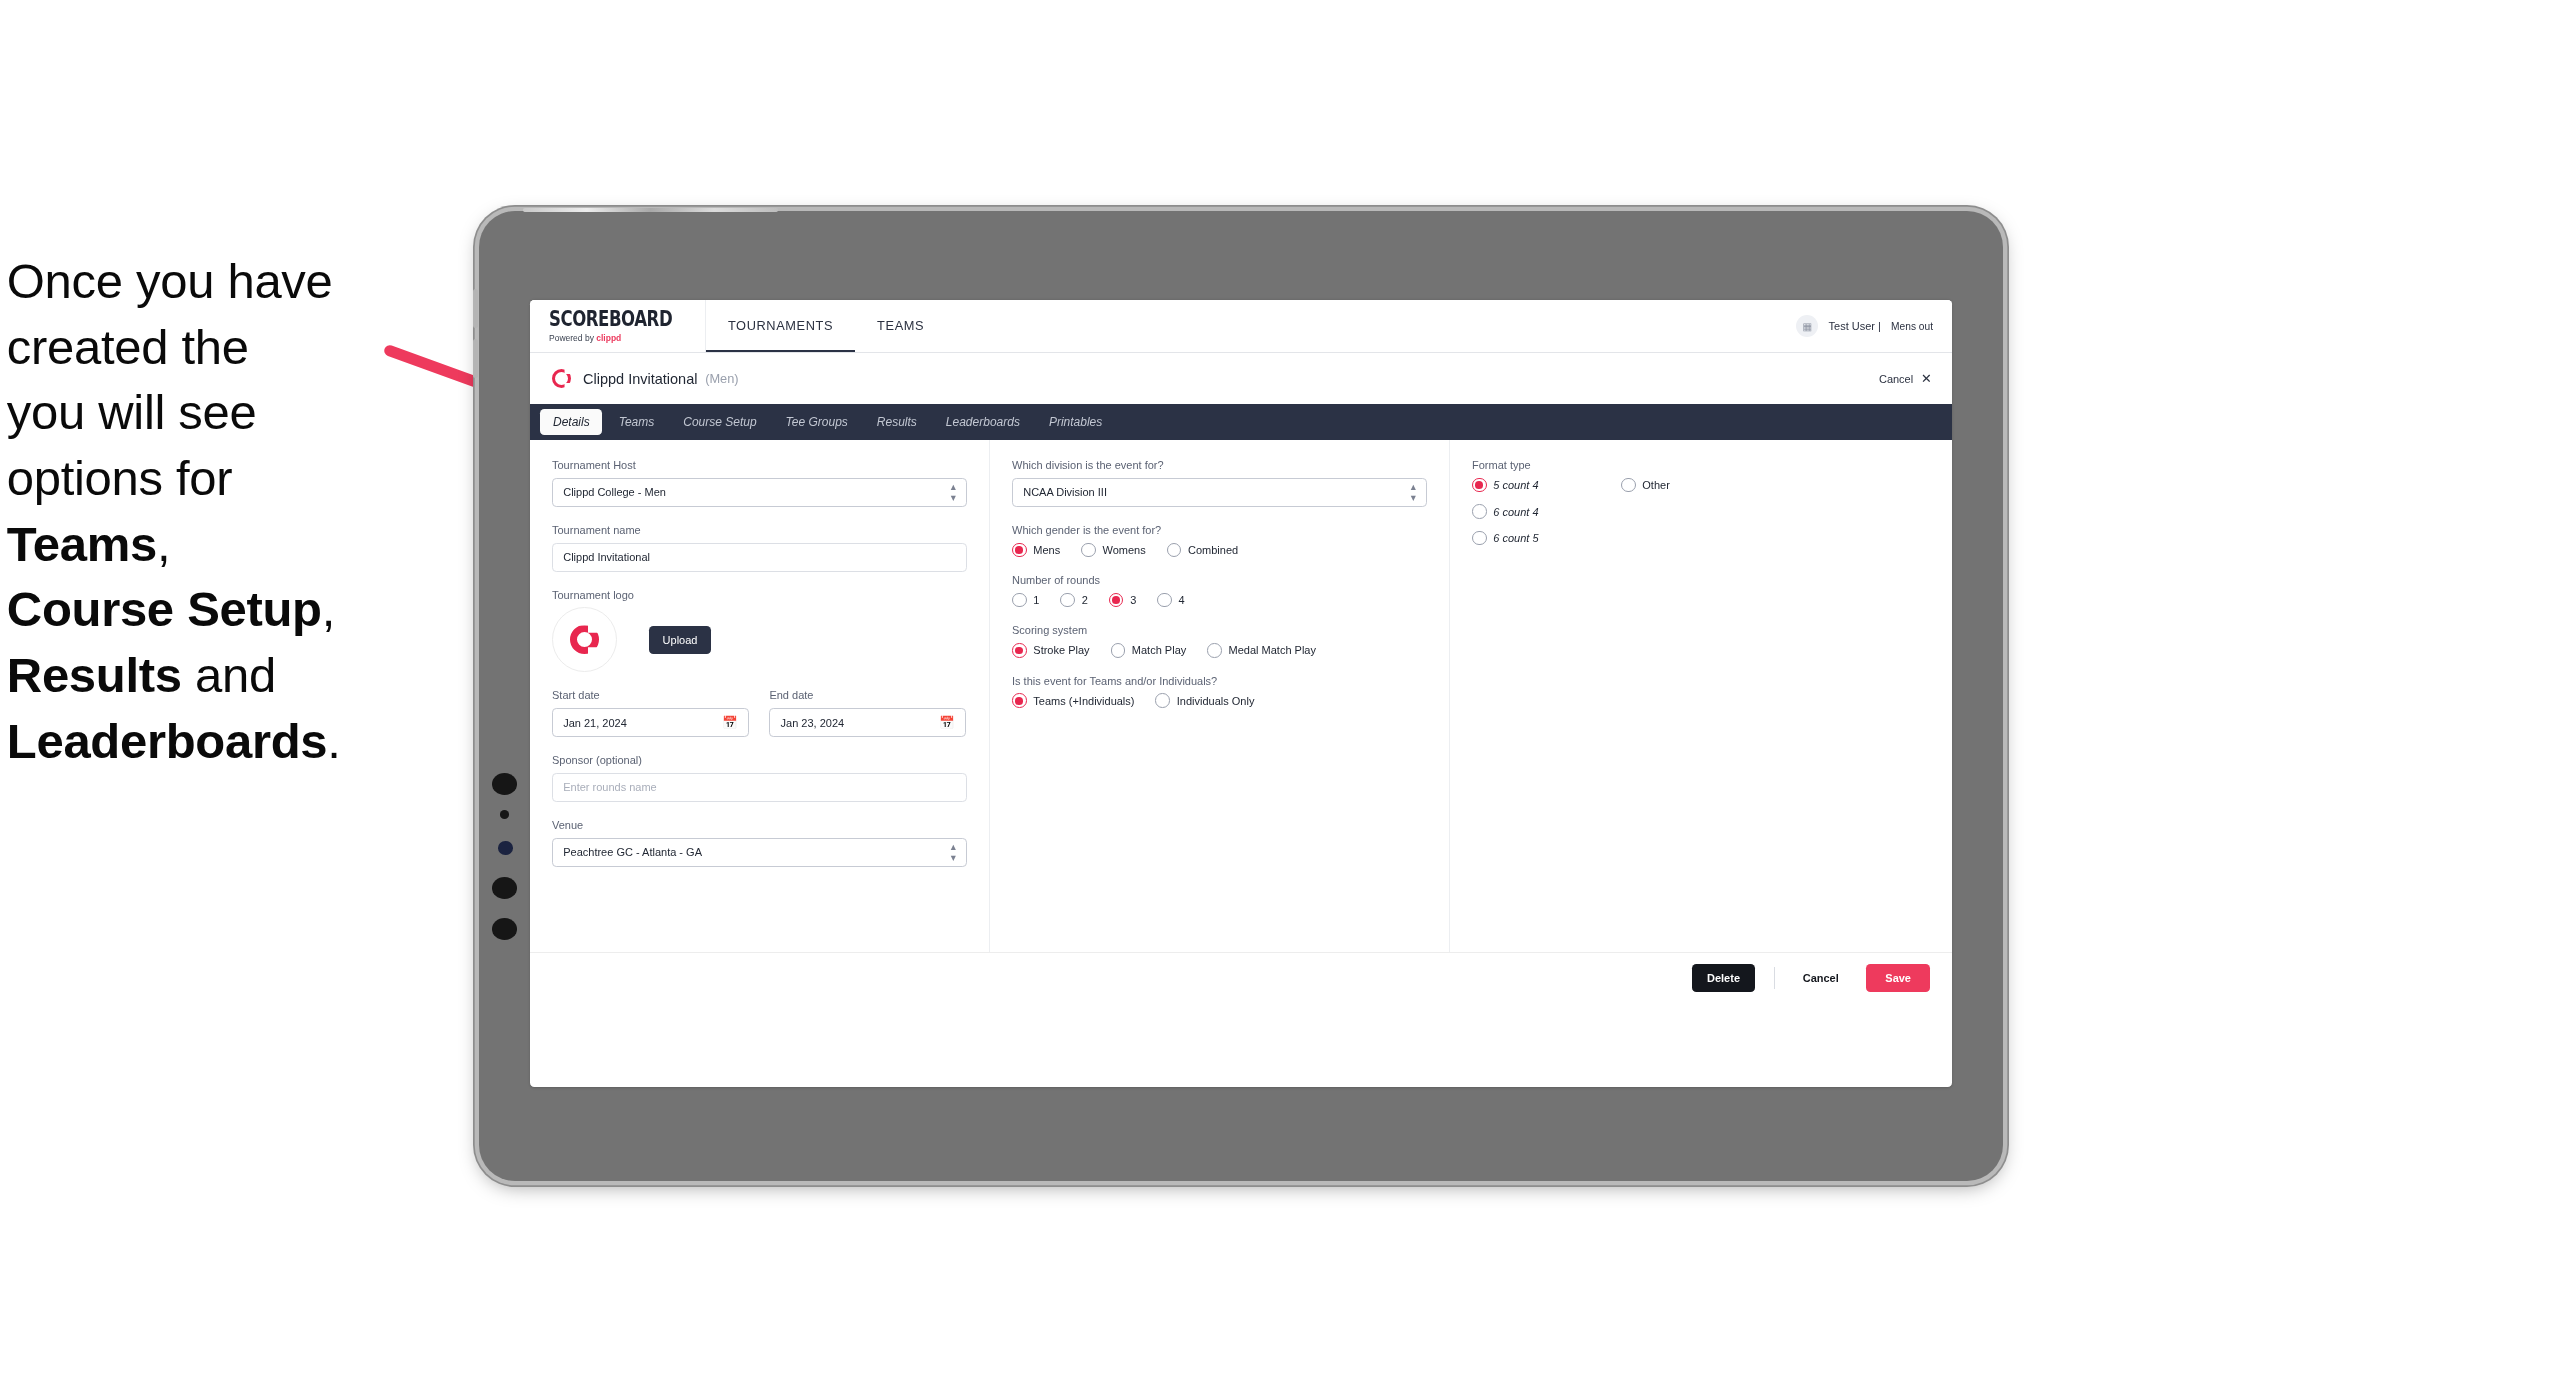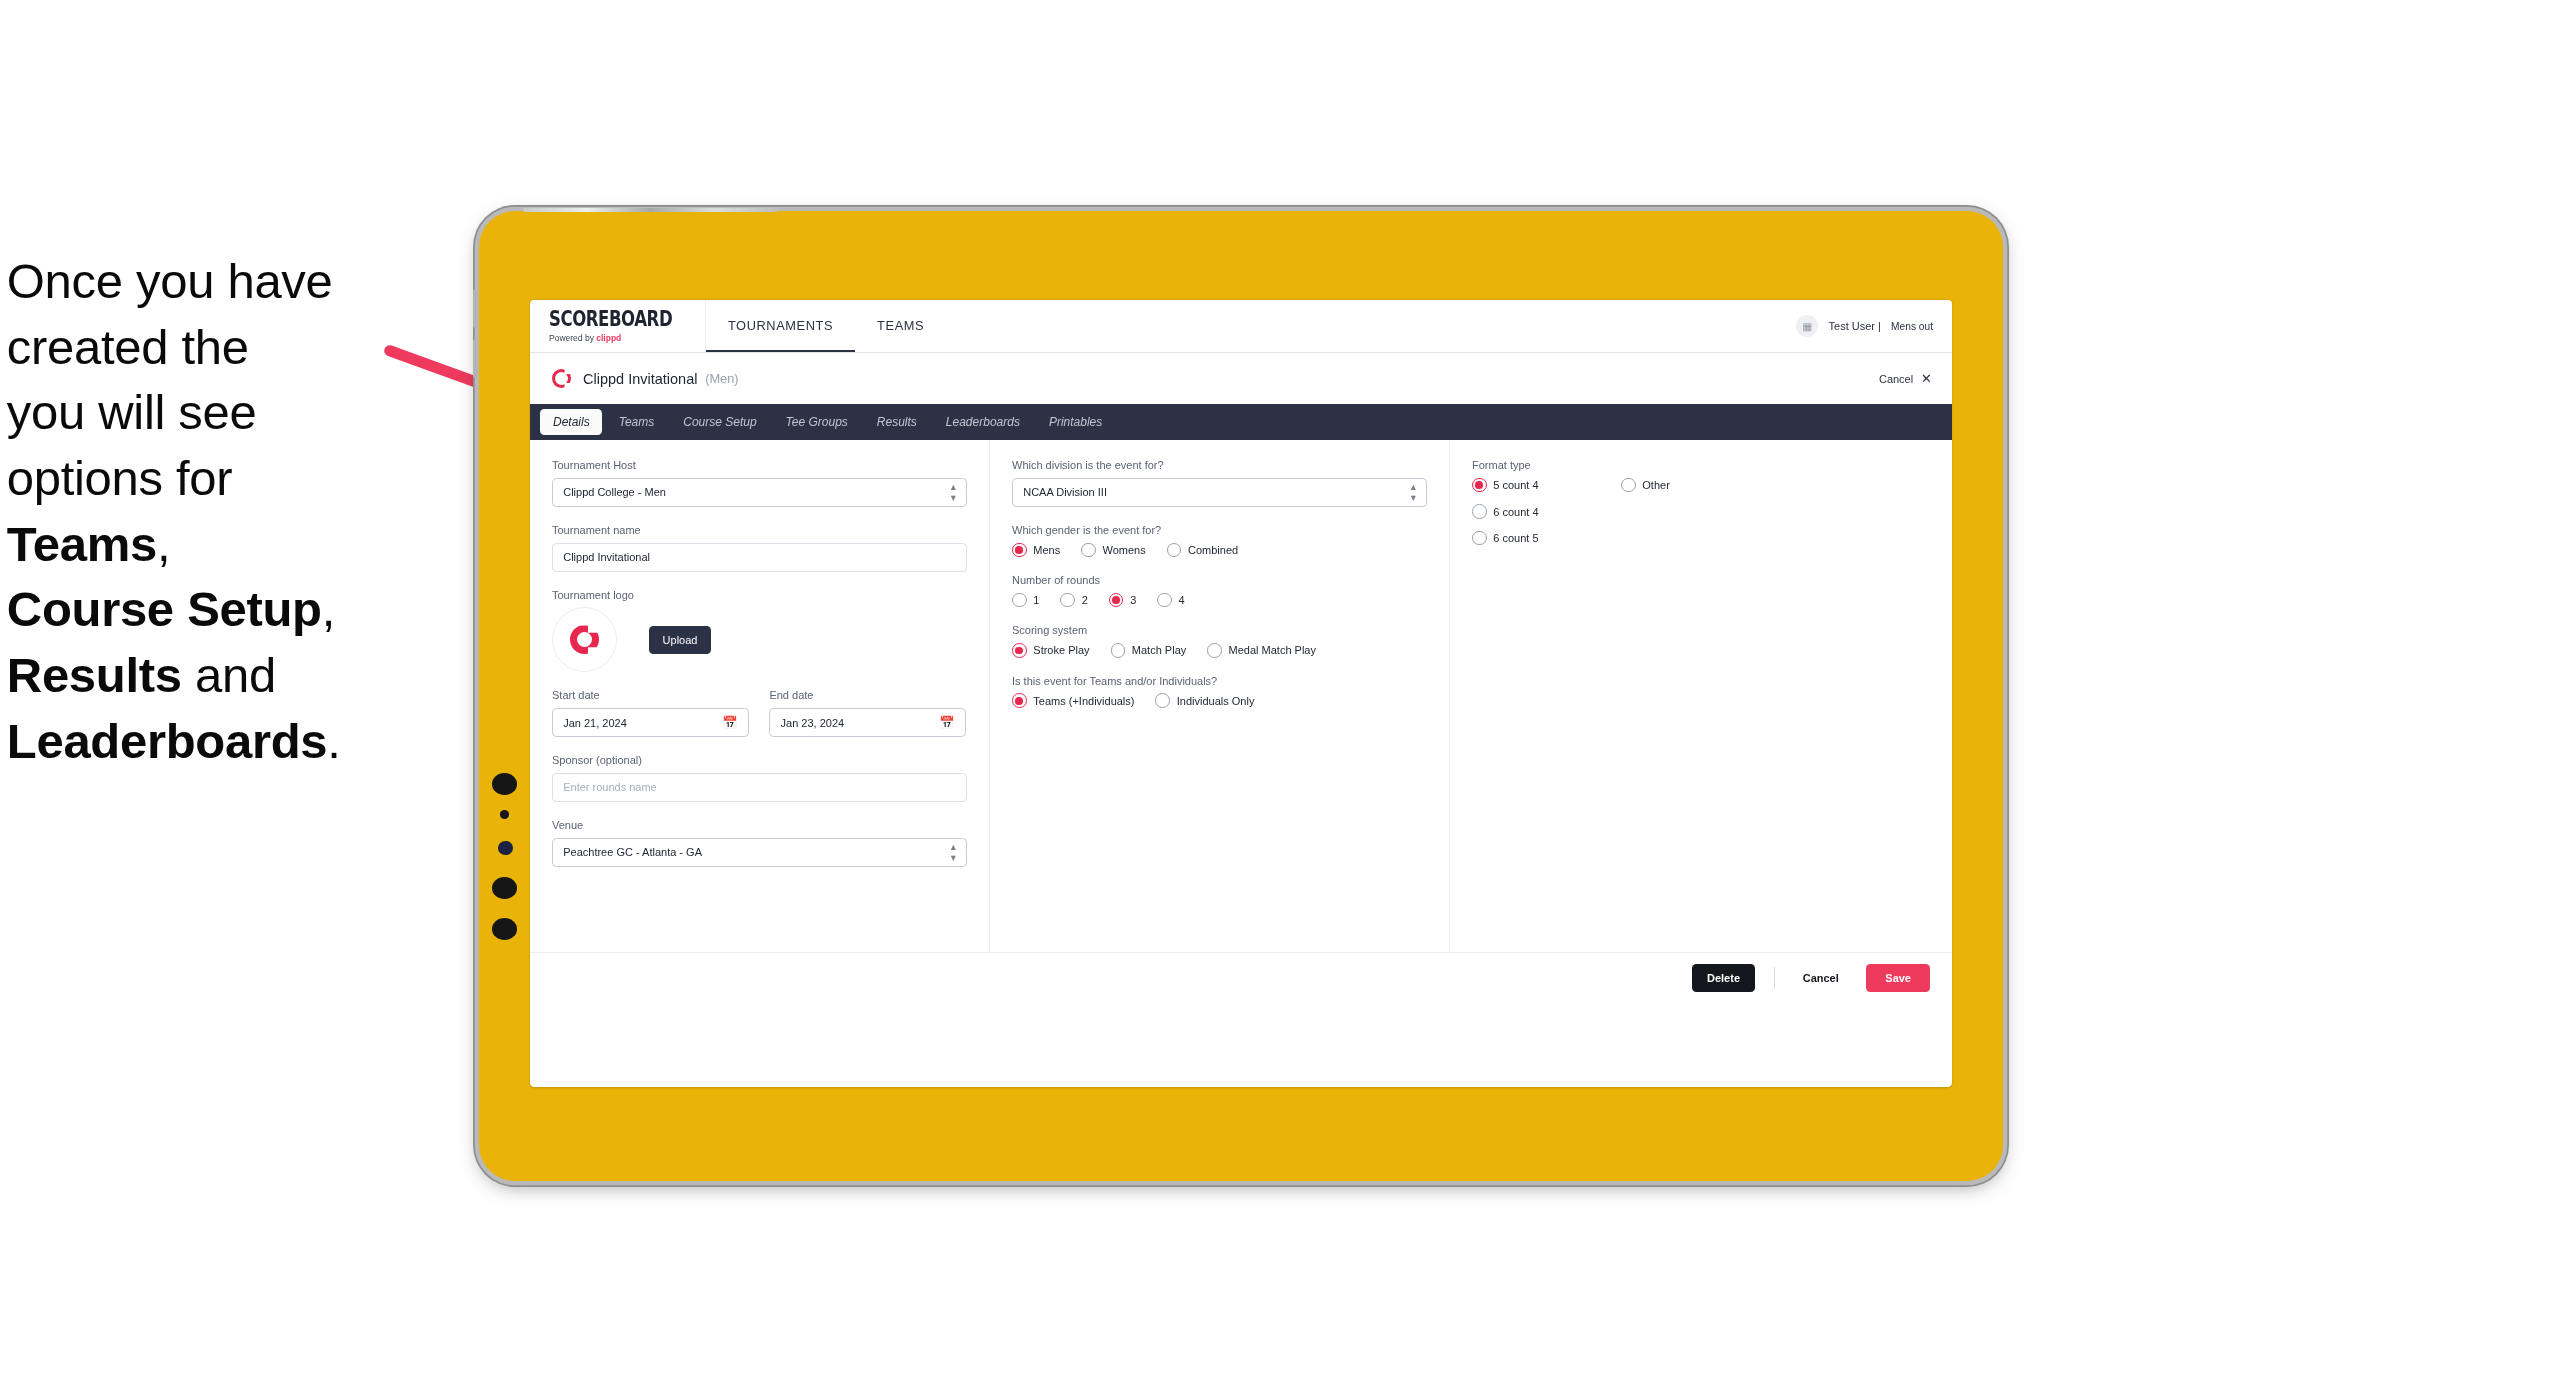--- a/index.html
+++ b/index.html
@@ -24,21 +24,21 @@
   .annotation b { font-weight: 700; }
 
   
   .arrow-svg { position: absolute; left: 366px; top: 332px; width: 323px; height: 136px; }
 
   
   .tablet {
     position: absolute;
     left: 479px; top: 211px;
     width: 1524px; height: 970px;
-    background: #eab308;
+    background: #737373;
     border-radius: 36px;
     box-shadow: 0 0 0 4.3px #b9b9b9, 0 0 0 6px #8d8d8d, 0 5.1px 19px rgba(0,0,0,.35);
   }
   .tablet-btn { position: absolute; background: #b4b4b4; border-radius: 2.6px; }
   .btn-volup   { left: -6px; top: 78px;  width: 5.1px; height: 39px; }
   .btn-voldown { left: -6px; top: 128px; width: 5.1px; height: 39px; }
 
   .frame-speaker { position: absolute; left: 12.8px; background: #161616; border-radius: 50%; }
   .spk1 { top: 562px; width: 25.5px; height: 22px; }
   .spk2 { top: 599px; width: 9.4px;  height: 8.5px; left: 21px; }
@@ -181,21 +181,21 @@
     border: 1.3px solid #9aa0ad; background: #fff;
     display: flex; align-items: center; justify-content: center; flex: none;
   }
   .radio.on { border-color: #e8274f; }
   .radio.on::after {
     content: ""; width: 7.7px; height: 7.7px; border-radius: 50%; background: #e8274f;
   }
   .radio-label { font-size: 11px; color: #222834; white-space: nowrap; }
 
   .fmt-grid { display: flex; }
-  .fmt-col-left { width: 149px; }
+  .fmt-col-left { width: 149px; font-style: italic; }
   .fmt-stack { display: flex; flex-direction: column; gap: 12px; }
 
   
   .footer {
     height: 51px; background: #fff; border-top: 0.9px solid #ededed;
     display: flex; align-items: center; justify-content: flex-end;
     padding-right: 22px; gap: 0;
   }
   .btn-delete {
     background: #14171d; color: #fff; font-size: 11px; font-weight: 600;

